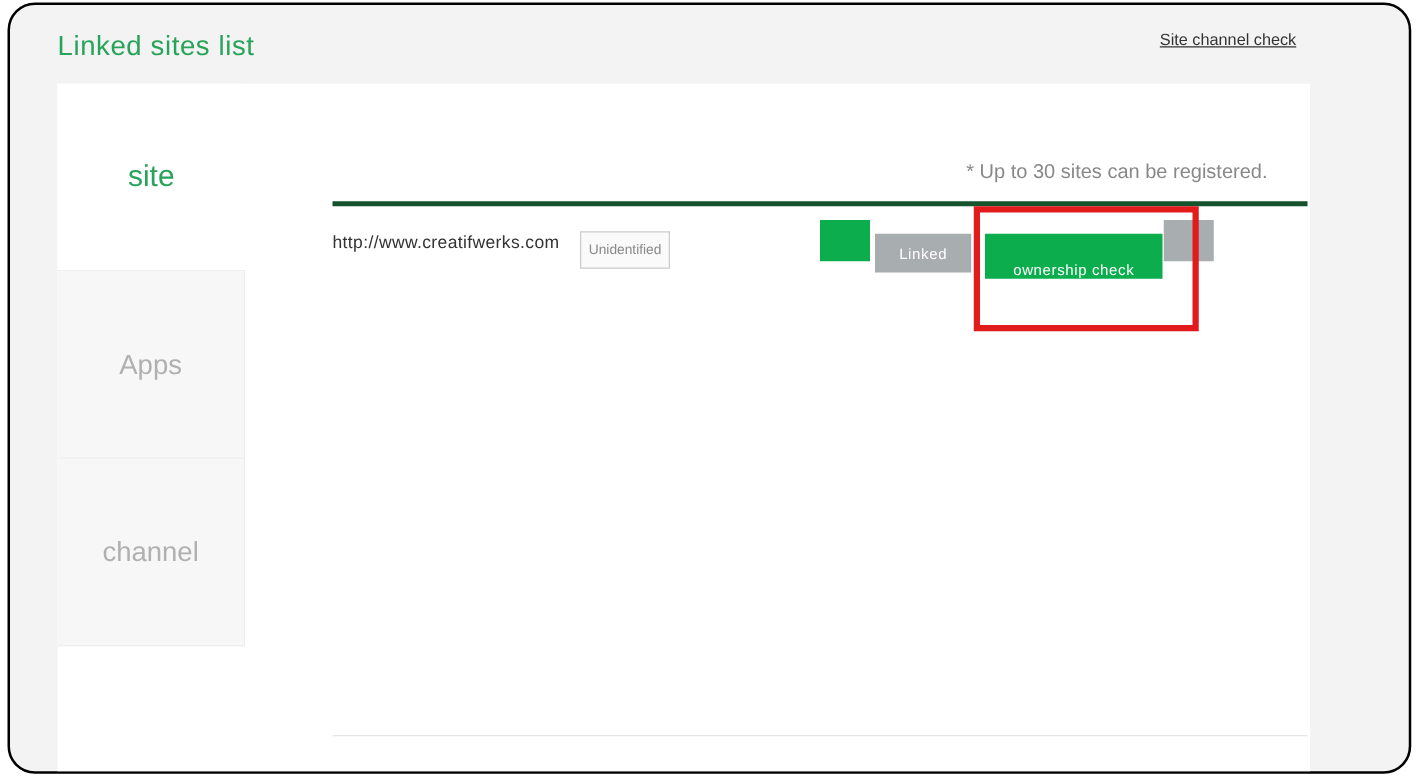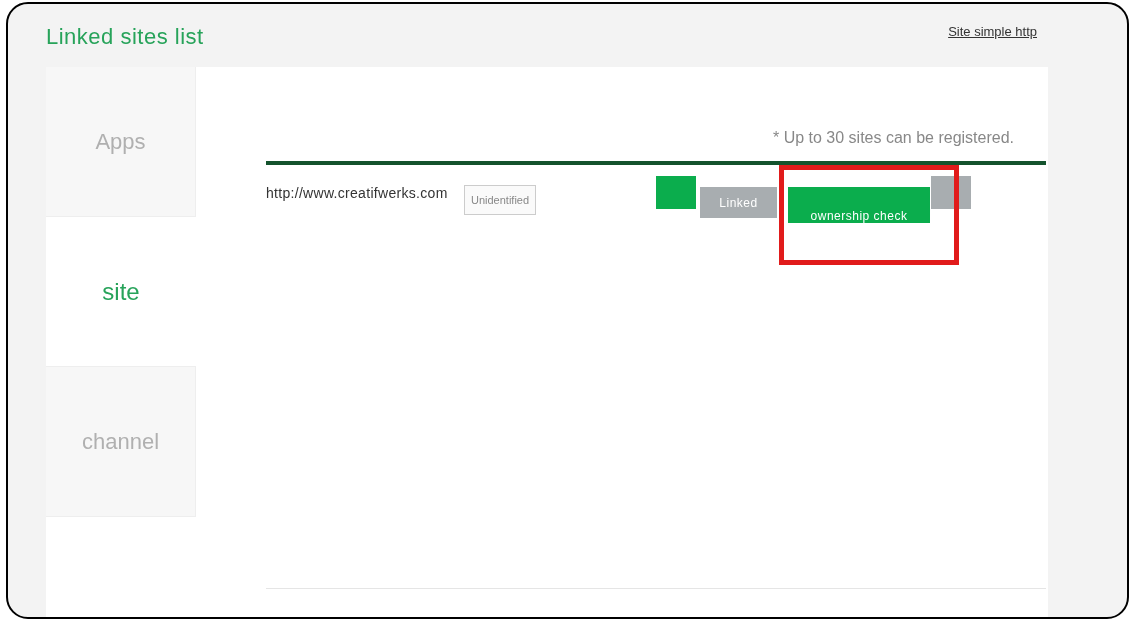--- a/index.html
+++ b/index.html
@@ -173,29 +173,29 @@
   height: 100px;
   border: 5px solid #e11b1b;
   pointer-events: none;
 }
 </style>
 </head>
 <body>
 
 <div class="frame">
   <div class="page-title">Linked sites list</div>
-  <a class="site-simple">Site simple http</a>
+  <a class="site-simple">Site channel check</a>
 
   <div class="content">
     <div class="sidebar">
+      <div class="sidebar-item active">
+        <span>site</span>
+      </div>
       <div class="sidebar-item inactive">
         <span>Apps</span>
-      </div>
-      <div class="sidebar-item active">
-        <span>site</span>
       </div>
       <div class="sidebar-item inactive">
         <span>channel</span>
       </div>
     </div>
 
     <div class="main">
       <div class="note">* Up to 30 sites can be registered.</div>
       <div class="row">
         <div class="url-text">http://www.creatifwerks.com</div>

